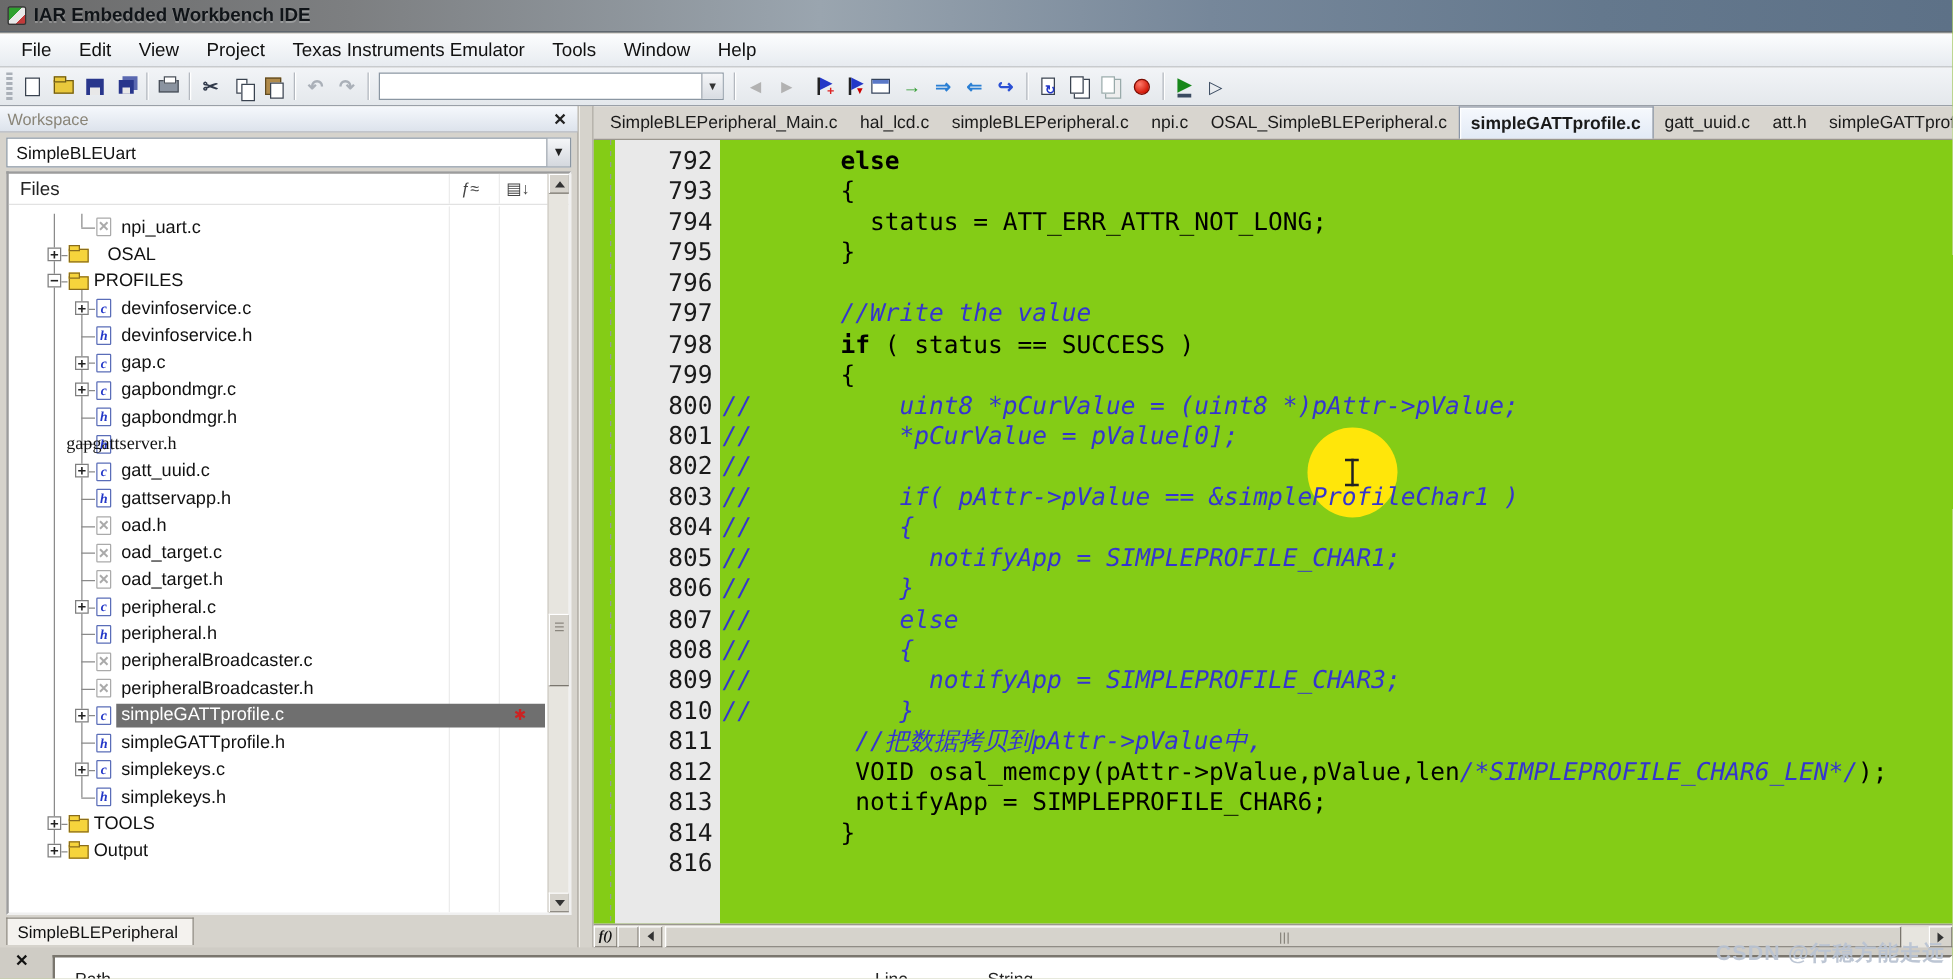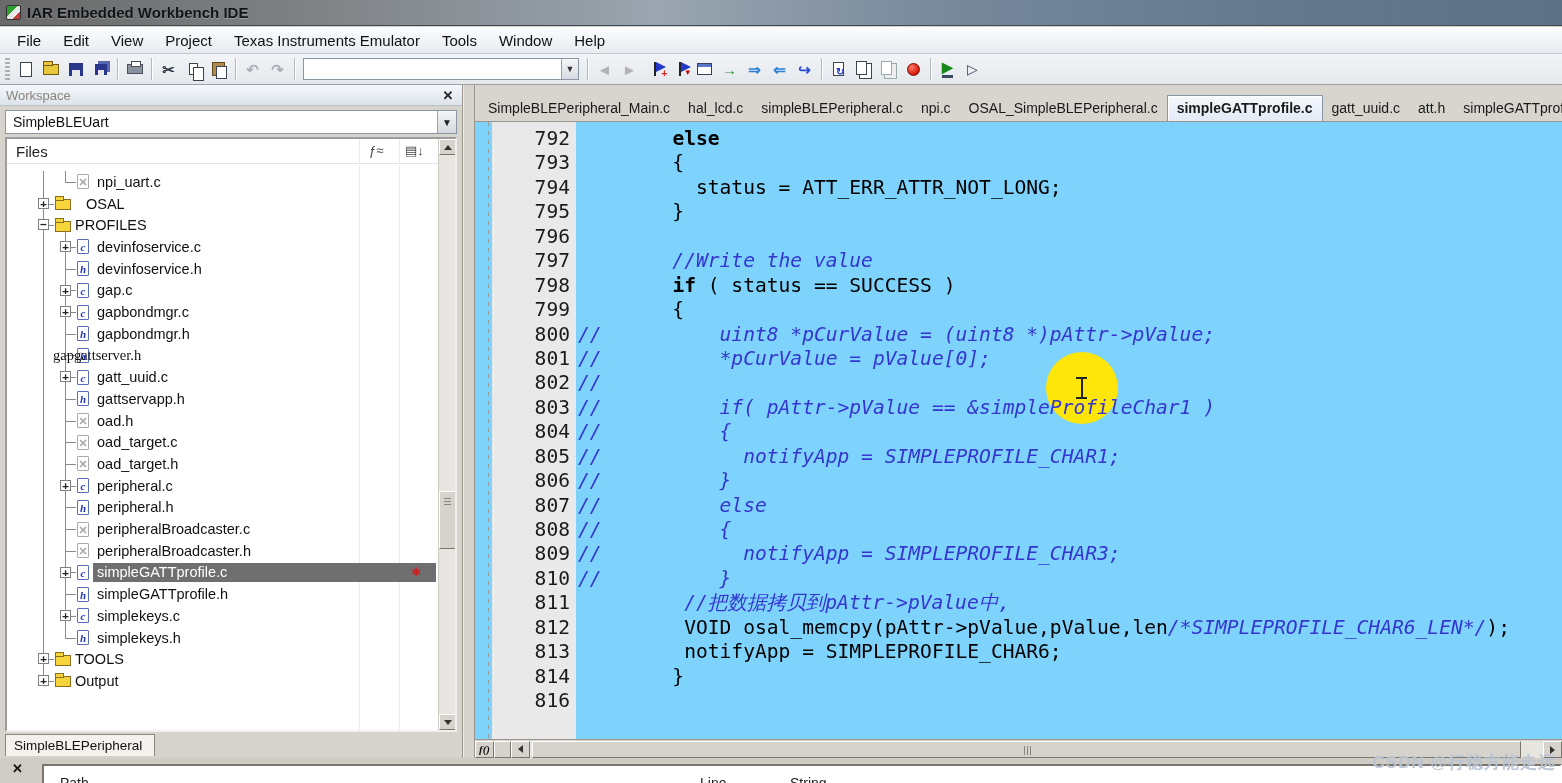--- a/index.html
+++ b/index.html
@@ -107,26 +107,26 @@
   .sbthumb { position:absolute; left:0; width:17px; background:#d6d3cc; border:1px solid; border-color:#fff #7a766e #7a766e #fff; }
   .sbthumb .grip { margin:6px 4px; height:1px; background:#8a867e; box-shadow:0 3px 0 #8a867e, 0 6px 0 #8a867e; }
   .ws-tabrow { height:26px; display:flex; align-items:flex-start; padding:2px 21px 0 5px; }
   .ws-tab { height:22px; background:#f4f2ee; border:1px solid #8a867e; border-bottom:none; padding:3px 12px 0 8px; font-size:13.5px; color:#111; }
 
   
   .splitter { width:12px; background:#d6d3cc; border-left:1px solid #efede8; border-right:1px solid #9a968e; }
 
   
   .editor { flex:1; display:flex; flex-direction:column; background:#fff; min-width:0; }
-  .etabs { height:37px; background:#d8d5cf; border-bottom:1px solid #9a968e; display:flex; align-items:flex-end; padding-left:4px; overflow:hidden; }
+  .etabs { height:27px; background:#d8d5cf; border-bottom:1px solid #9a968e; display:flex; align-items:flex-start; padding-left:4px; overflow:hidden; }
   .etab { font-size:14px; color:#1a1a1a; padding:4px 9px 5px 9px; white-space:nowrap; position:relative; }
   .etab.active { background:linear-gradient(#f6f9fd,#e2eaf6); font-weight:bold;
     border:1px solid #8a96a8; border-bottom:none; box-shadow:inset 1px 1px 0 #fff; }
   .etabsep { width:1px; height:15px; background:#8a8a8a; margin-bottom:5px; }
-  .code { flex:1; position:relative; overflow:hidden; background:#7dd3fc;
+  .code { flex:1; position:relative; overflow:hidden; background:#84cc16;
     font-family:"DejaVu Sans Mono",monospace; font-size:19.6px; }
   .gutterbg { position:absolute; left:17px; top:0; bottom:0; width:84px; background:#e9e9e9; }
   .marginline { position:absolute; left:13px; top:0; bottom:0; width:1px;
     background:repeating-linear-gradient(#9a9a9a 0 4px, transparent 4px 9px); }
   .codelines { position:absolute; left:0; top:5px; right:0; }
   .cline { height:24.45px; line-height:24.45px; white-space:pre; position:relative; z-index:2; }
   .cline .ln { position:absolute; left:0; width:95px; text-align:right; color:#1a1a1a; }
   .cline .ct { position:absolute; left:103px; }
   .s-p { color:#000; }
   .s-k { color:#000; font-weight:bold; }

